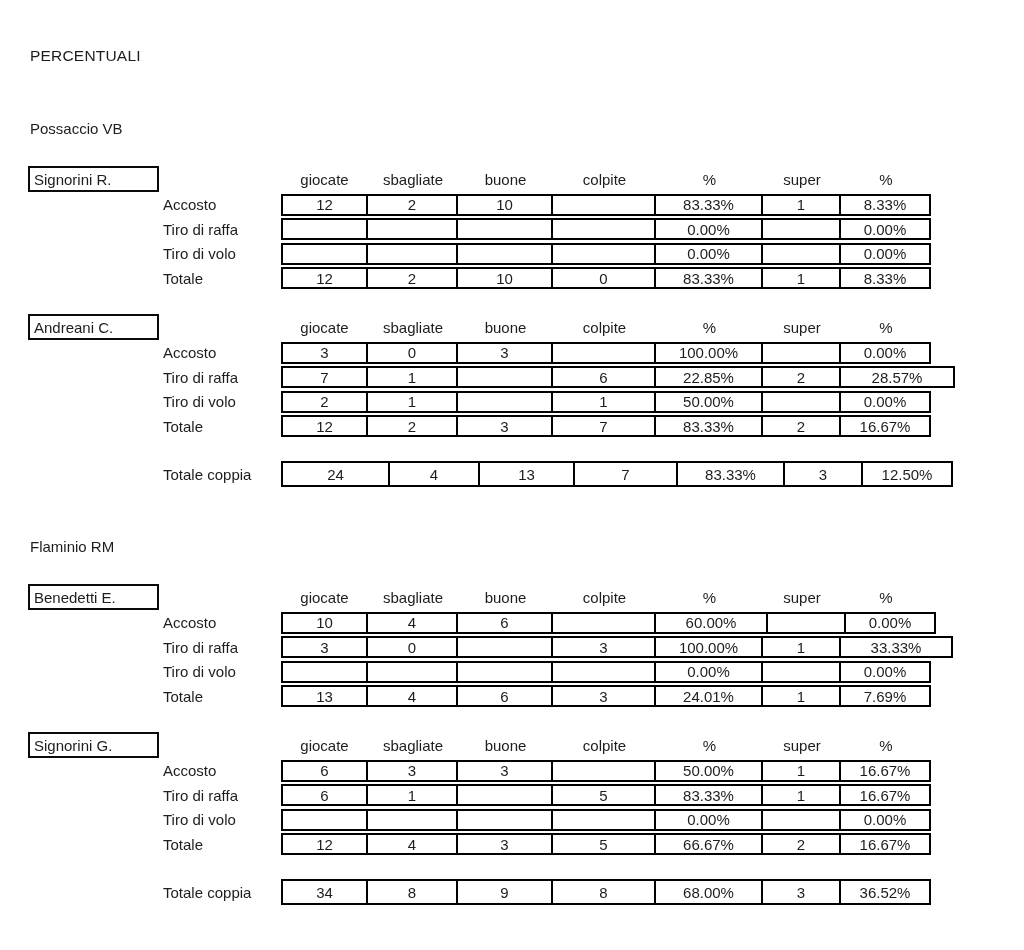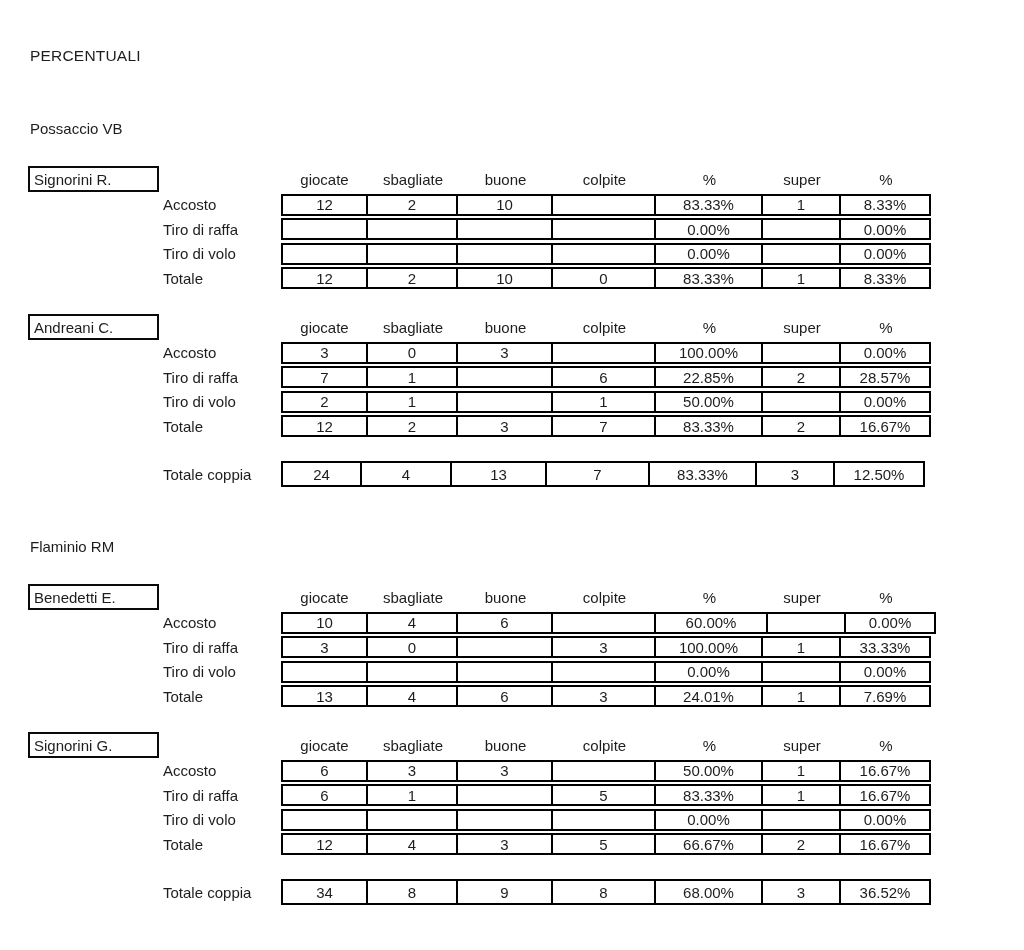--- a/index.html
+++ b/index.html
@@ -182,21 +182,21 @@
           <div class="cell" style="width:90px">0.00%</div>
         </div>
         <div class="trow">
           <div class="rlabel">Tiro di raffa</div>
           <div class="cell" style="width:87px">7</div>
           <div class="cell" style="width:90px">1</div>
           <div class="cell" style="width:95px"></div>
           <div class="cell" style="width:103px">6</div>
           <div class="cell" style="width:107px">22.85%</div>
           <div class="cell" style="width:78px">2</div>
-          <div class="cell" style="width:90px">28.57%</div>
+          <div class="cell" style="width:114px">28.57%</div>
         </div>
         <div class="trow">
           <div class="rlabel">Tiro di volo</div>
           <div class="cell" style="width:87px">2</div>
           <div class="cell" style="width:90px">1</div>
           <div class="cell" style="width:95px"></div>
           <div class="cell" style="width:103px">1</div>
           <div class="cell" style="width:107px">50.00%</div>
           <div class="cell" style="width:78px"></div>
           <div class="cell" style="width:90px">0.00%</div>
@@ -210,21 +210,21 @@
           <div class="cell" style="width:107px">83.33%</div>
           <div class="cell" style="width:78px">2</div>
           <div class="cell" style="width:90px">16.67%</div>
         </div>
       </div>
     </div>
     <div class="block" style="top:461px">
       <div class="rows" style="top:0">
         <div class="trow">
           <div class="rlabel tall-label">Totale coppia</div>
-          <div class="cell tall" style="width:81px">24</div>
+          <div class="cell tall" style="width:109px">24</div>
           <div class="cell tall" style="width:90px">4</div>
           <div class="cell tall" style="width:95px">13</div>
           <div class="cell tall" style="width:103px">7</div>
           <div class="cell tall" style="width:107px">83.33%</div>
           <div class="cell tall" style="width:78px">3</div>
           <div class="cell tall" style="width:90px">12.50%</div>
         </div>
       </div>
     </div>
     <div class="block" style="top:584px">
@@ -252,21 +252,21 @@
           <div class="cell" style="width:90px">0.00%</div>
         </div>
         <div class="trow">
           <div class="rlabel">Tiro di raffa</div>
           <div class="cell" style="width:87px">3</div>
           <div class="cell" style="width:90px">0</div>
           <div class="cell" style="width:95px"></div>
           <div class="cell" style="width:103px">3</div>
           <div class="cell" style="width:107px">100.00%</div>
           <div class="cell" style="width:78px">1</div>
-          <div class="cell" style="width:90px">33.33%</div>
+          <div class="cell" style="width:112px">33.33%</div>
         </div>
         <div class="trow">
           <div class="rlabel">Tiro di volo</div>
           <div class="cell" style="width:87px"></div>
           <div class="cell" style="width:90px"></div>
           <div class="cell" style="width:95px"></div>
           <div class="cell" style="width:103px"></div>
           <div class="cell" style="width:107px">0.00%</div>
           <div class="cell" style="width:78px"></div>
           <div class="cell" style="width:90px">0.00%</div>

